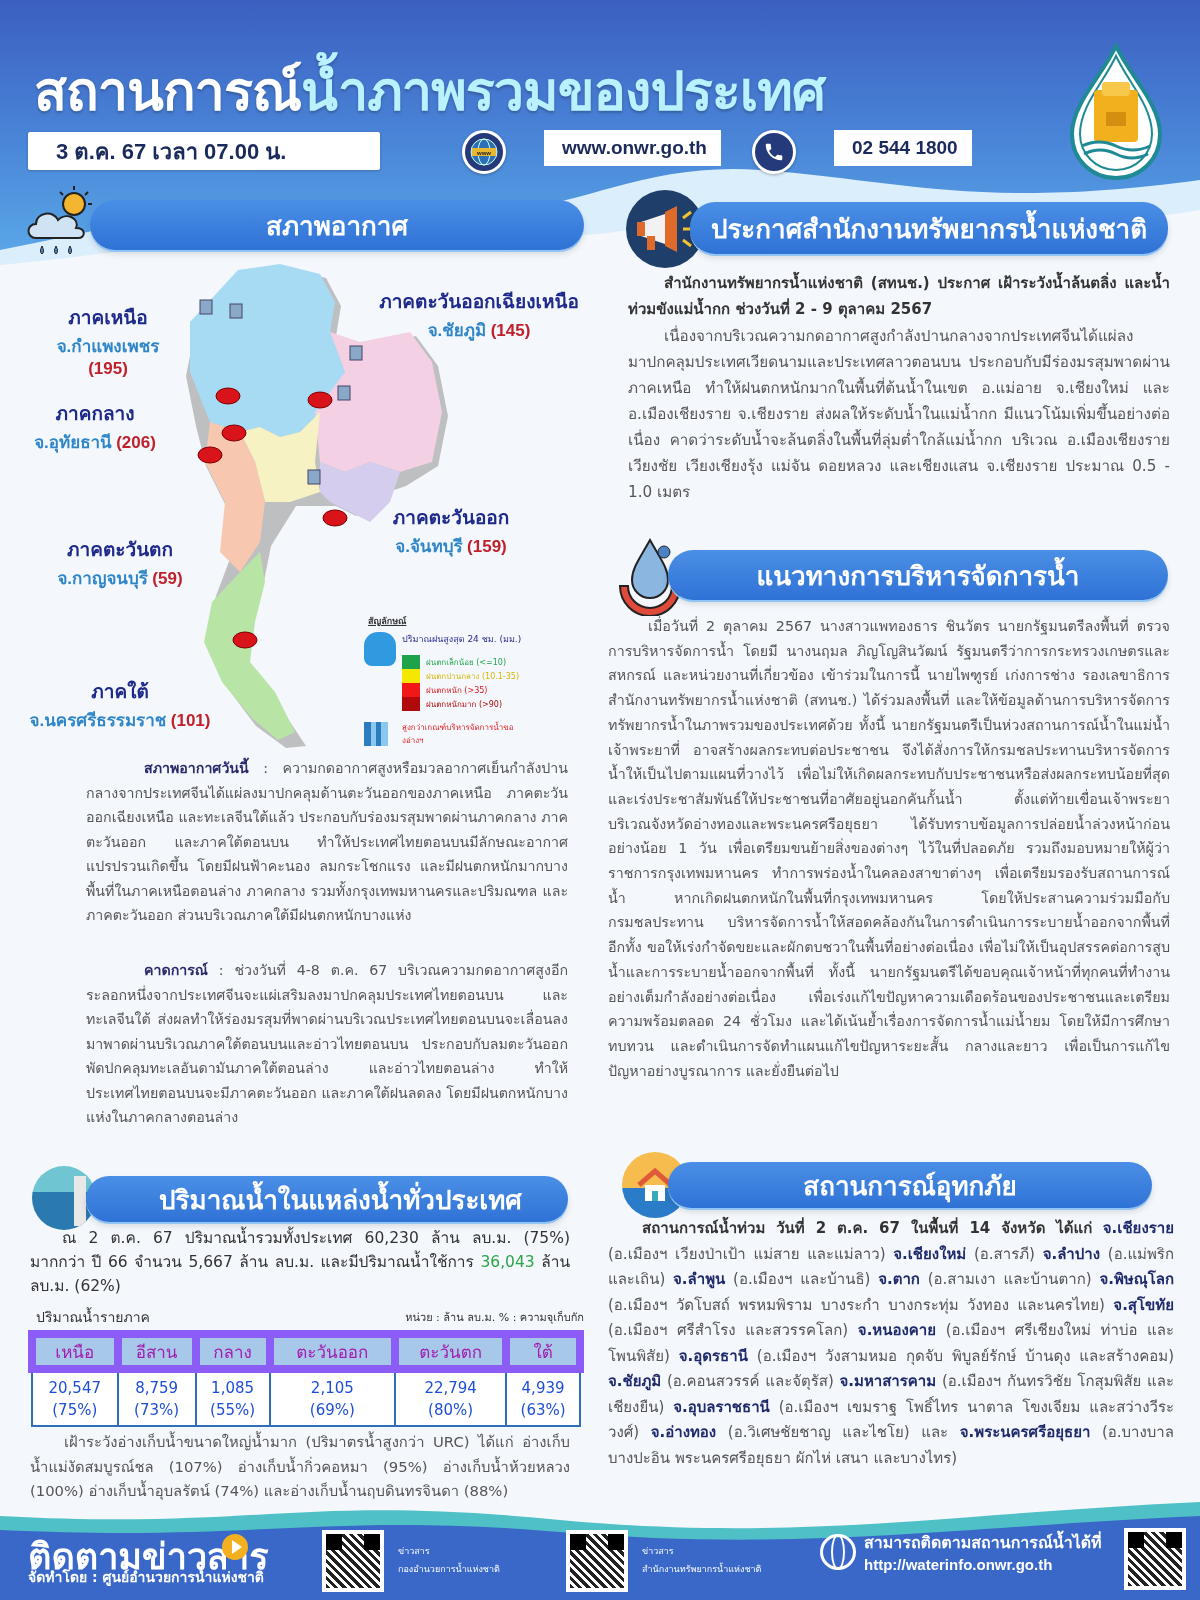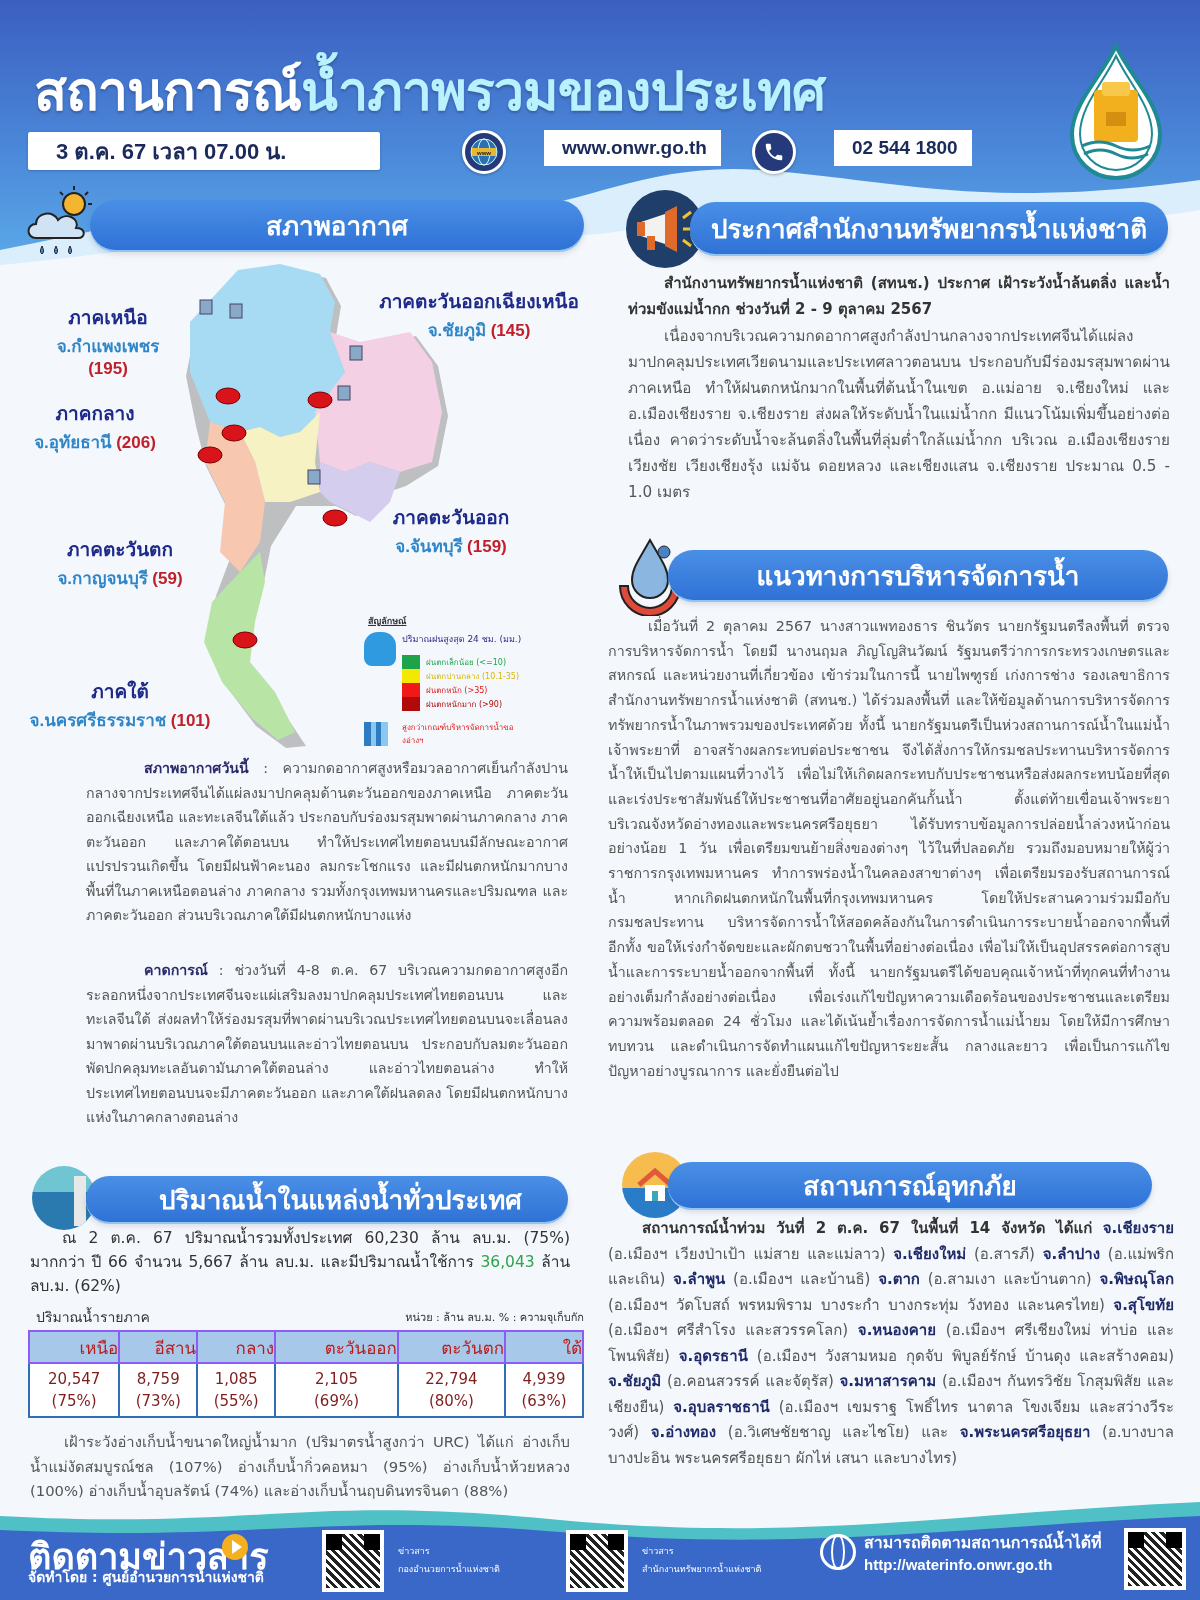--- a/index.html
+++ b/index.html
@@ -78,26 +78,25 @@
   }
   .legend .lg-title { text-decoration: underline; font-weight: bold; color: #333; font-size: 9px; margin-left: 4px; }
   .legend .lg-row { display: flex; align-items: center; height: 14px; }
   .legend .sw { width: 18px; height: 14px; margin-right: 6px; }
 
   table.rtab {
     position: absolute; left: 28px; top: 1330px; width: 556px; border-collapse: collapse;
     font-family: "DejaVu Sans", sans-serif;
   }
   table.rtab th {
-    background: #a8c8ea; color: #b91c1c; font-weight: normal; font-size: 17px; height: 32px;
-    border: 2px solid #8b5cf6;
-    text-align: right;
+    background: #a8c8ea; color: #a21caf; font-weight: normal; font-size: 17px; height: 32px;
+    border: 8px solid #8b5cf6;
   }
   table.rtab td {
-    background: #fff; color: #7f1d1d; font-size: 15px; line-height: 22px; text-align: center;
+    background: #fff; color: #1d4ed8; font-size: 15px; line-height: 22px; text-align: center;
     border: 2px solid #2e6fb8; padding: 4px 0;
   }
   .footer {
     position: absolute; left: 0; top: 1500px; width: 1200px; height: 100px;
   }
   .qr {
     position: absolute; width: 62px; height: 62px; background: #fff; padding: 4px;
   }
   .qr-inner {
     width: 100%; height: 100%;

